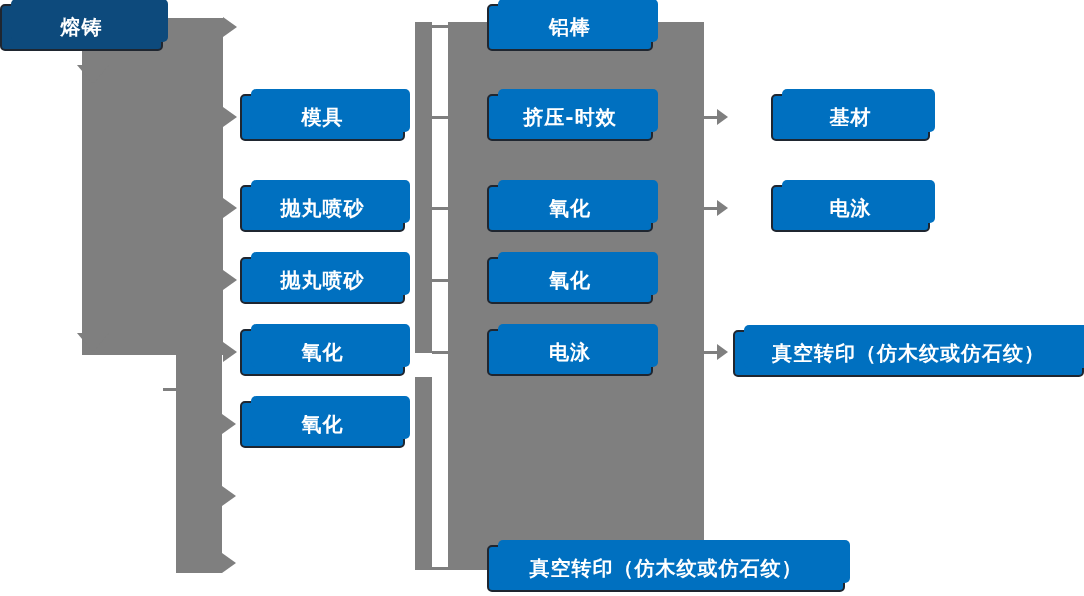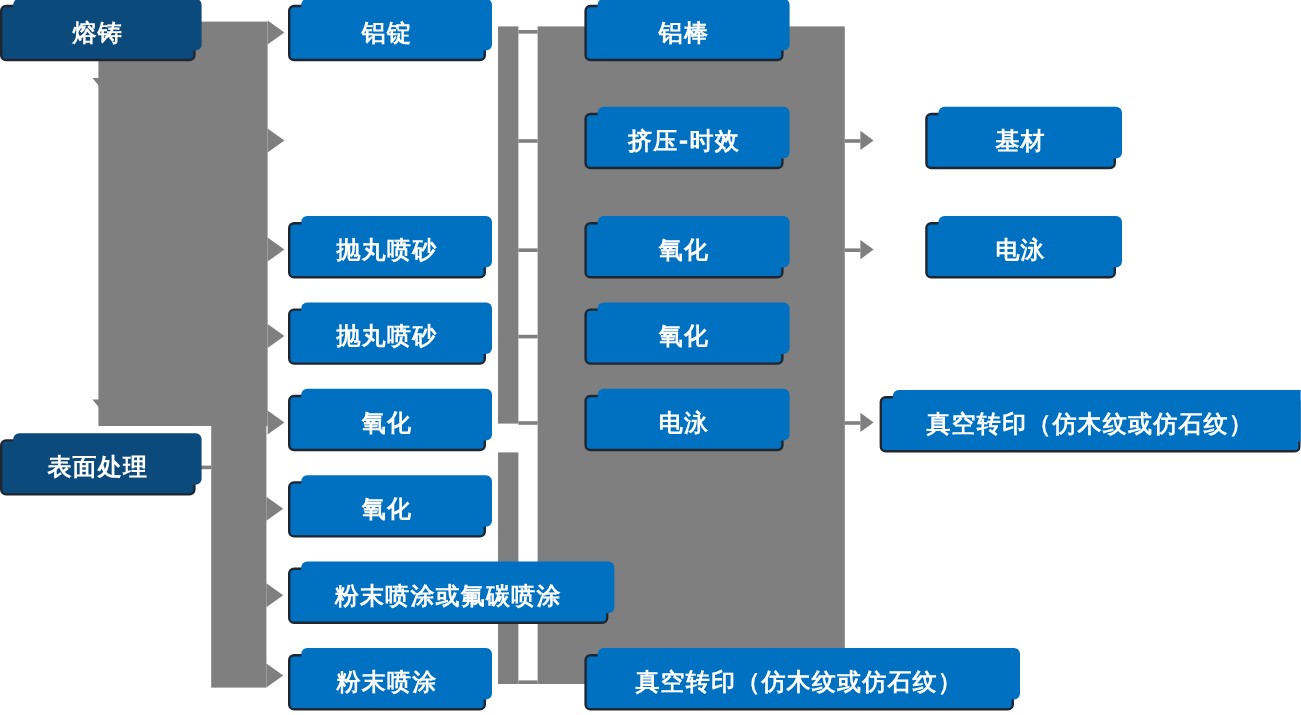--- a/index.html
+++ b/index.html
@@ -84,29 +84,26 @@
   <div class="arw a4"></div>
   <div class="arw a5"></div>
   <div class="arw asub a6"></div>
   <div class="arw asub a7"></div>
   <div class="arw asub a8"></div>
 
   <div class="arwd d1"></div>
   <div class="arwd d2"></div>
 
   <div class="nb navy c1 r1">熔铸</div>
-  <div class="nb navy c1" style="top:366px">表面处理</div>
 
-  <div class="nb blue c2 r1">铝锭</div>
+  <div class="nb blue c2 r2">模具</div>
   <div class="nb blue c2 r3">抛丸喷砂</div>
   <div class="nb blue c2 r4">抛丸喷砂</div>
   <div class="nb blue c2 r5">氧化</div>
   <div class="nb blue c2 r6">氧化</div>
-  <div class="nb blue c2 r7 w7">粉末喷涂或氟碳喷涂</div>
-  <div class="nb blue c2 r8">粉末喷涂</div>
 
   <div class="nb blue c3 r2">挤压-时效</div>
   <div class="nb blue c3 r1">铝棒</div>
   <div class="nb blue c3 r3">氧化</div>
   <div class="nb blue c3 r4">氧化</div>
   <div class="nb blue c3 r5">电泳</div>
   <div class="nb blue c3 r8 w38">真空转印（仿木纹或仿石纹）</div>
 
   <div class="nb blue c4 r2">基材</div>
   <div class="nb blue c4 r3">电泳</div>

